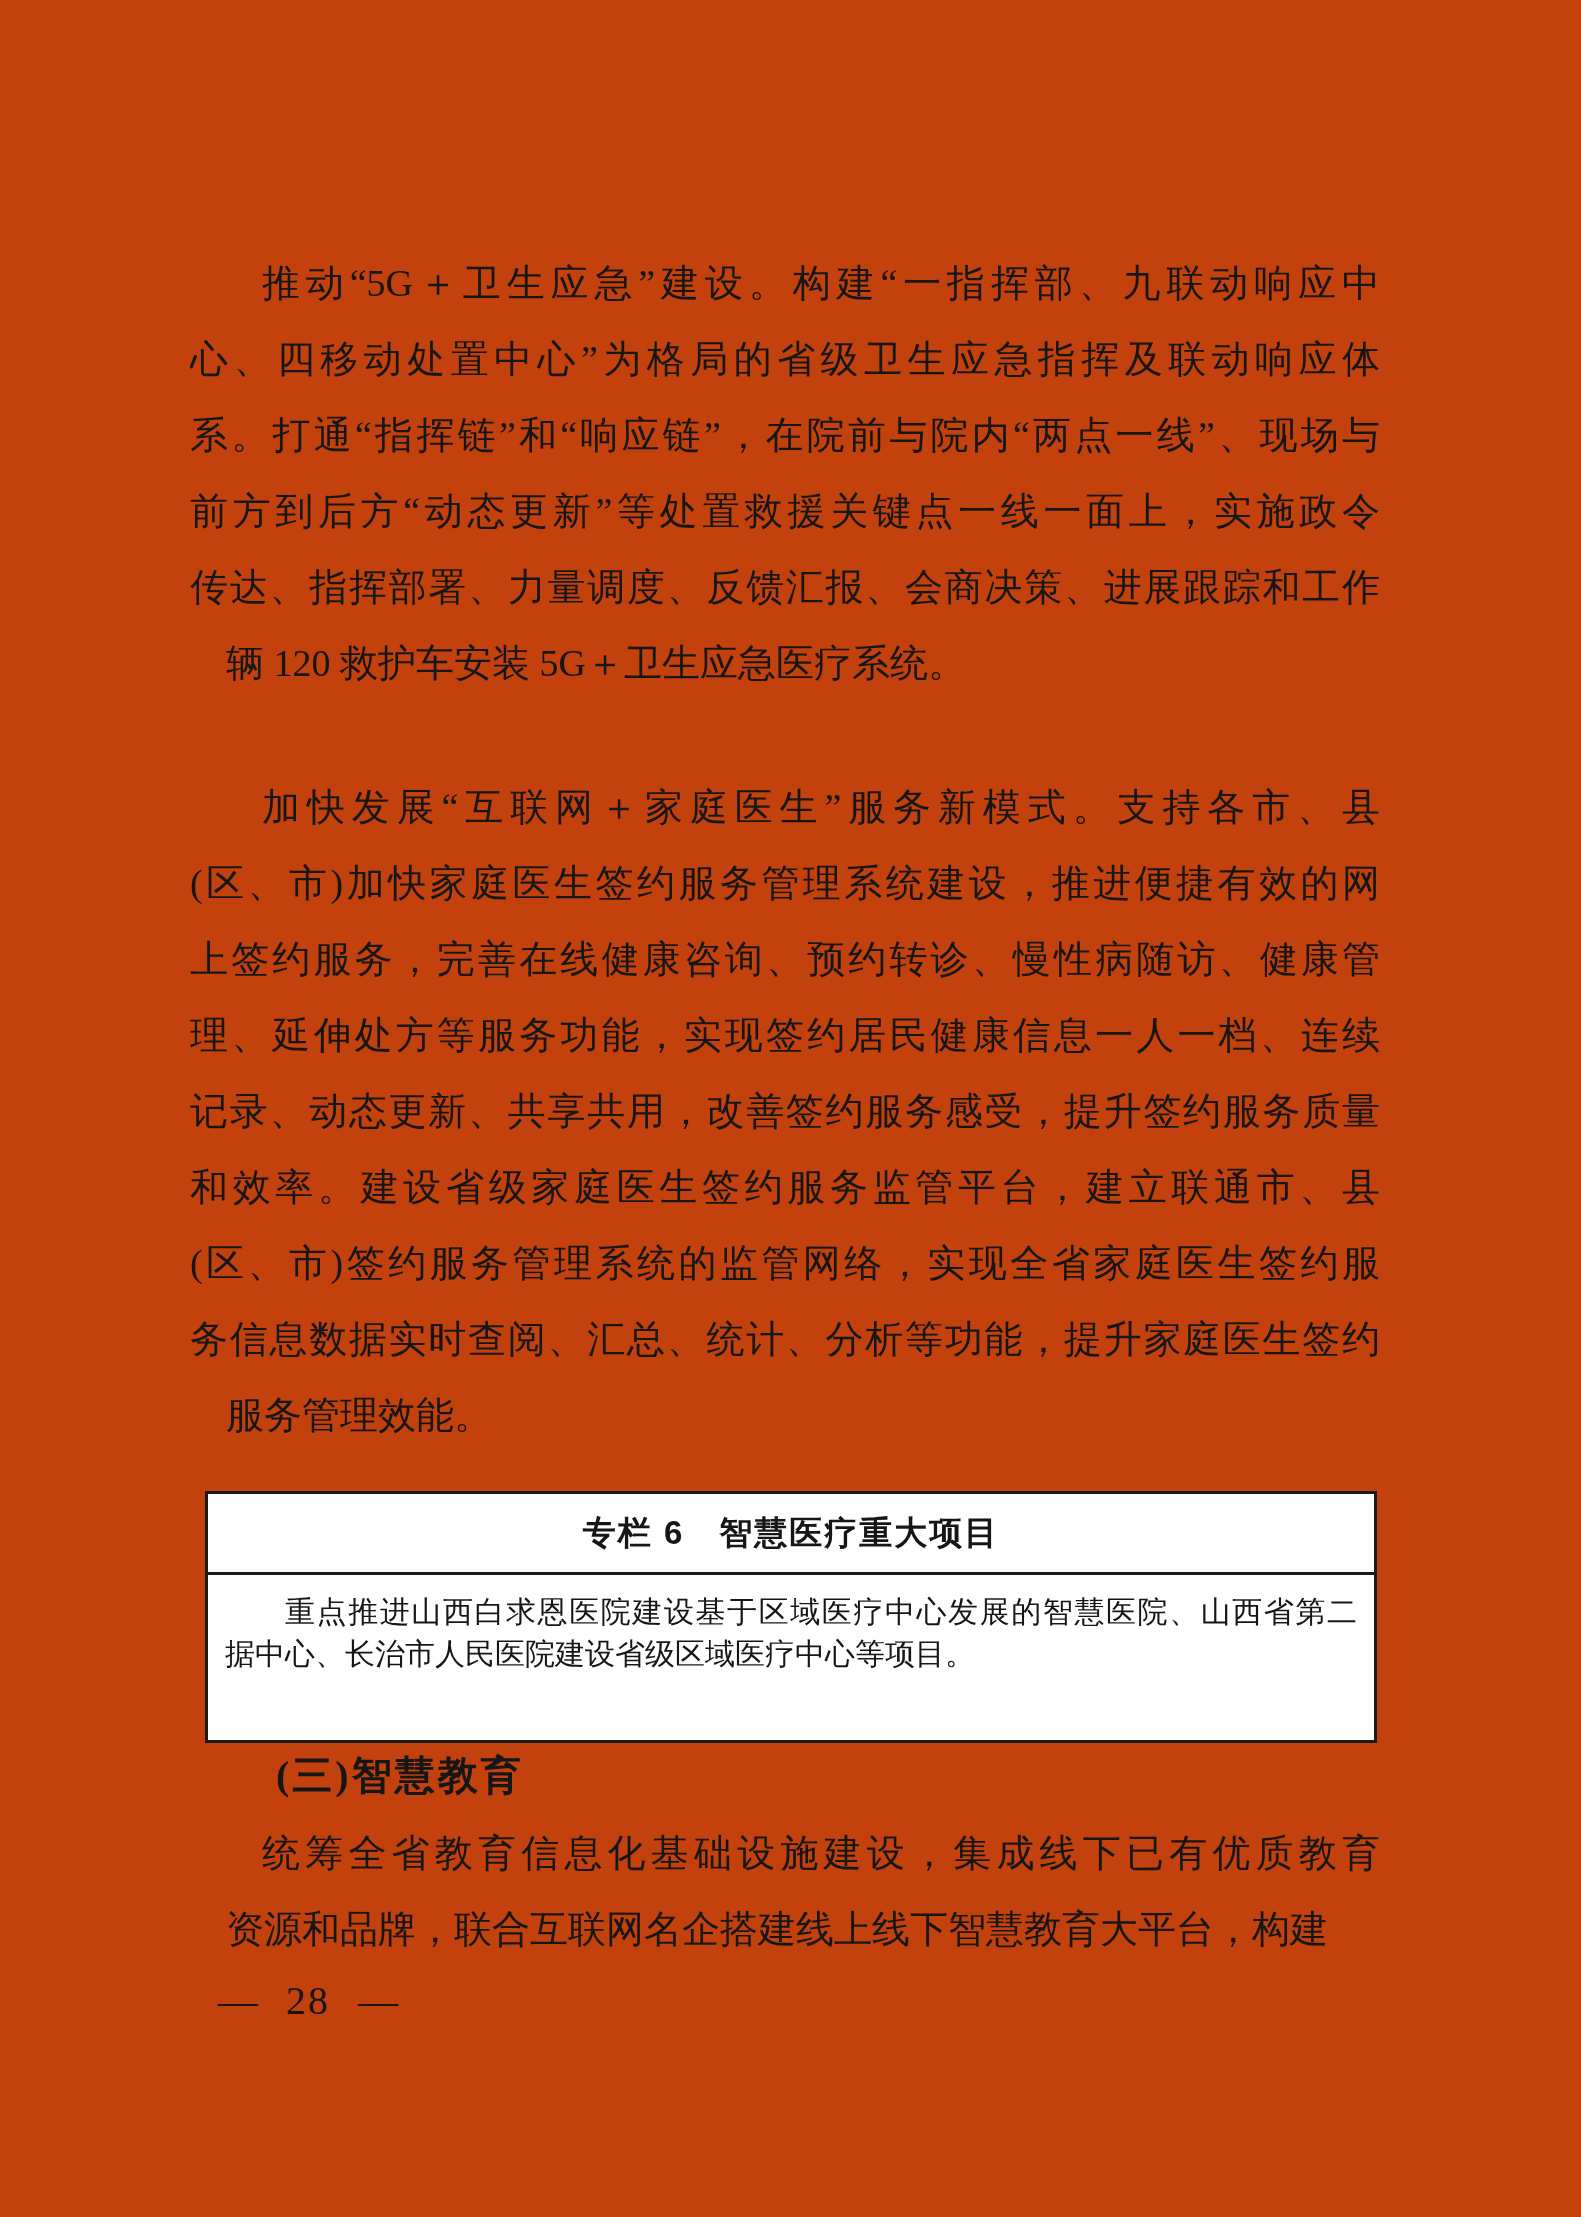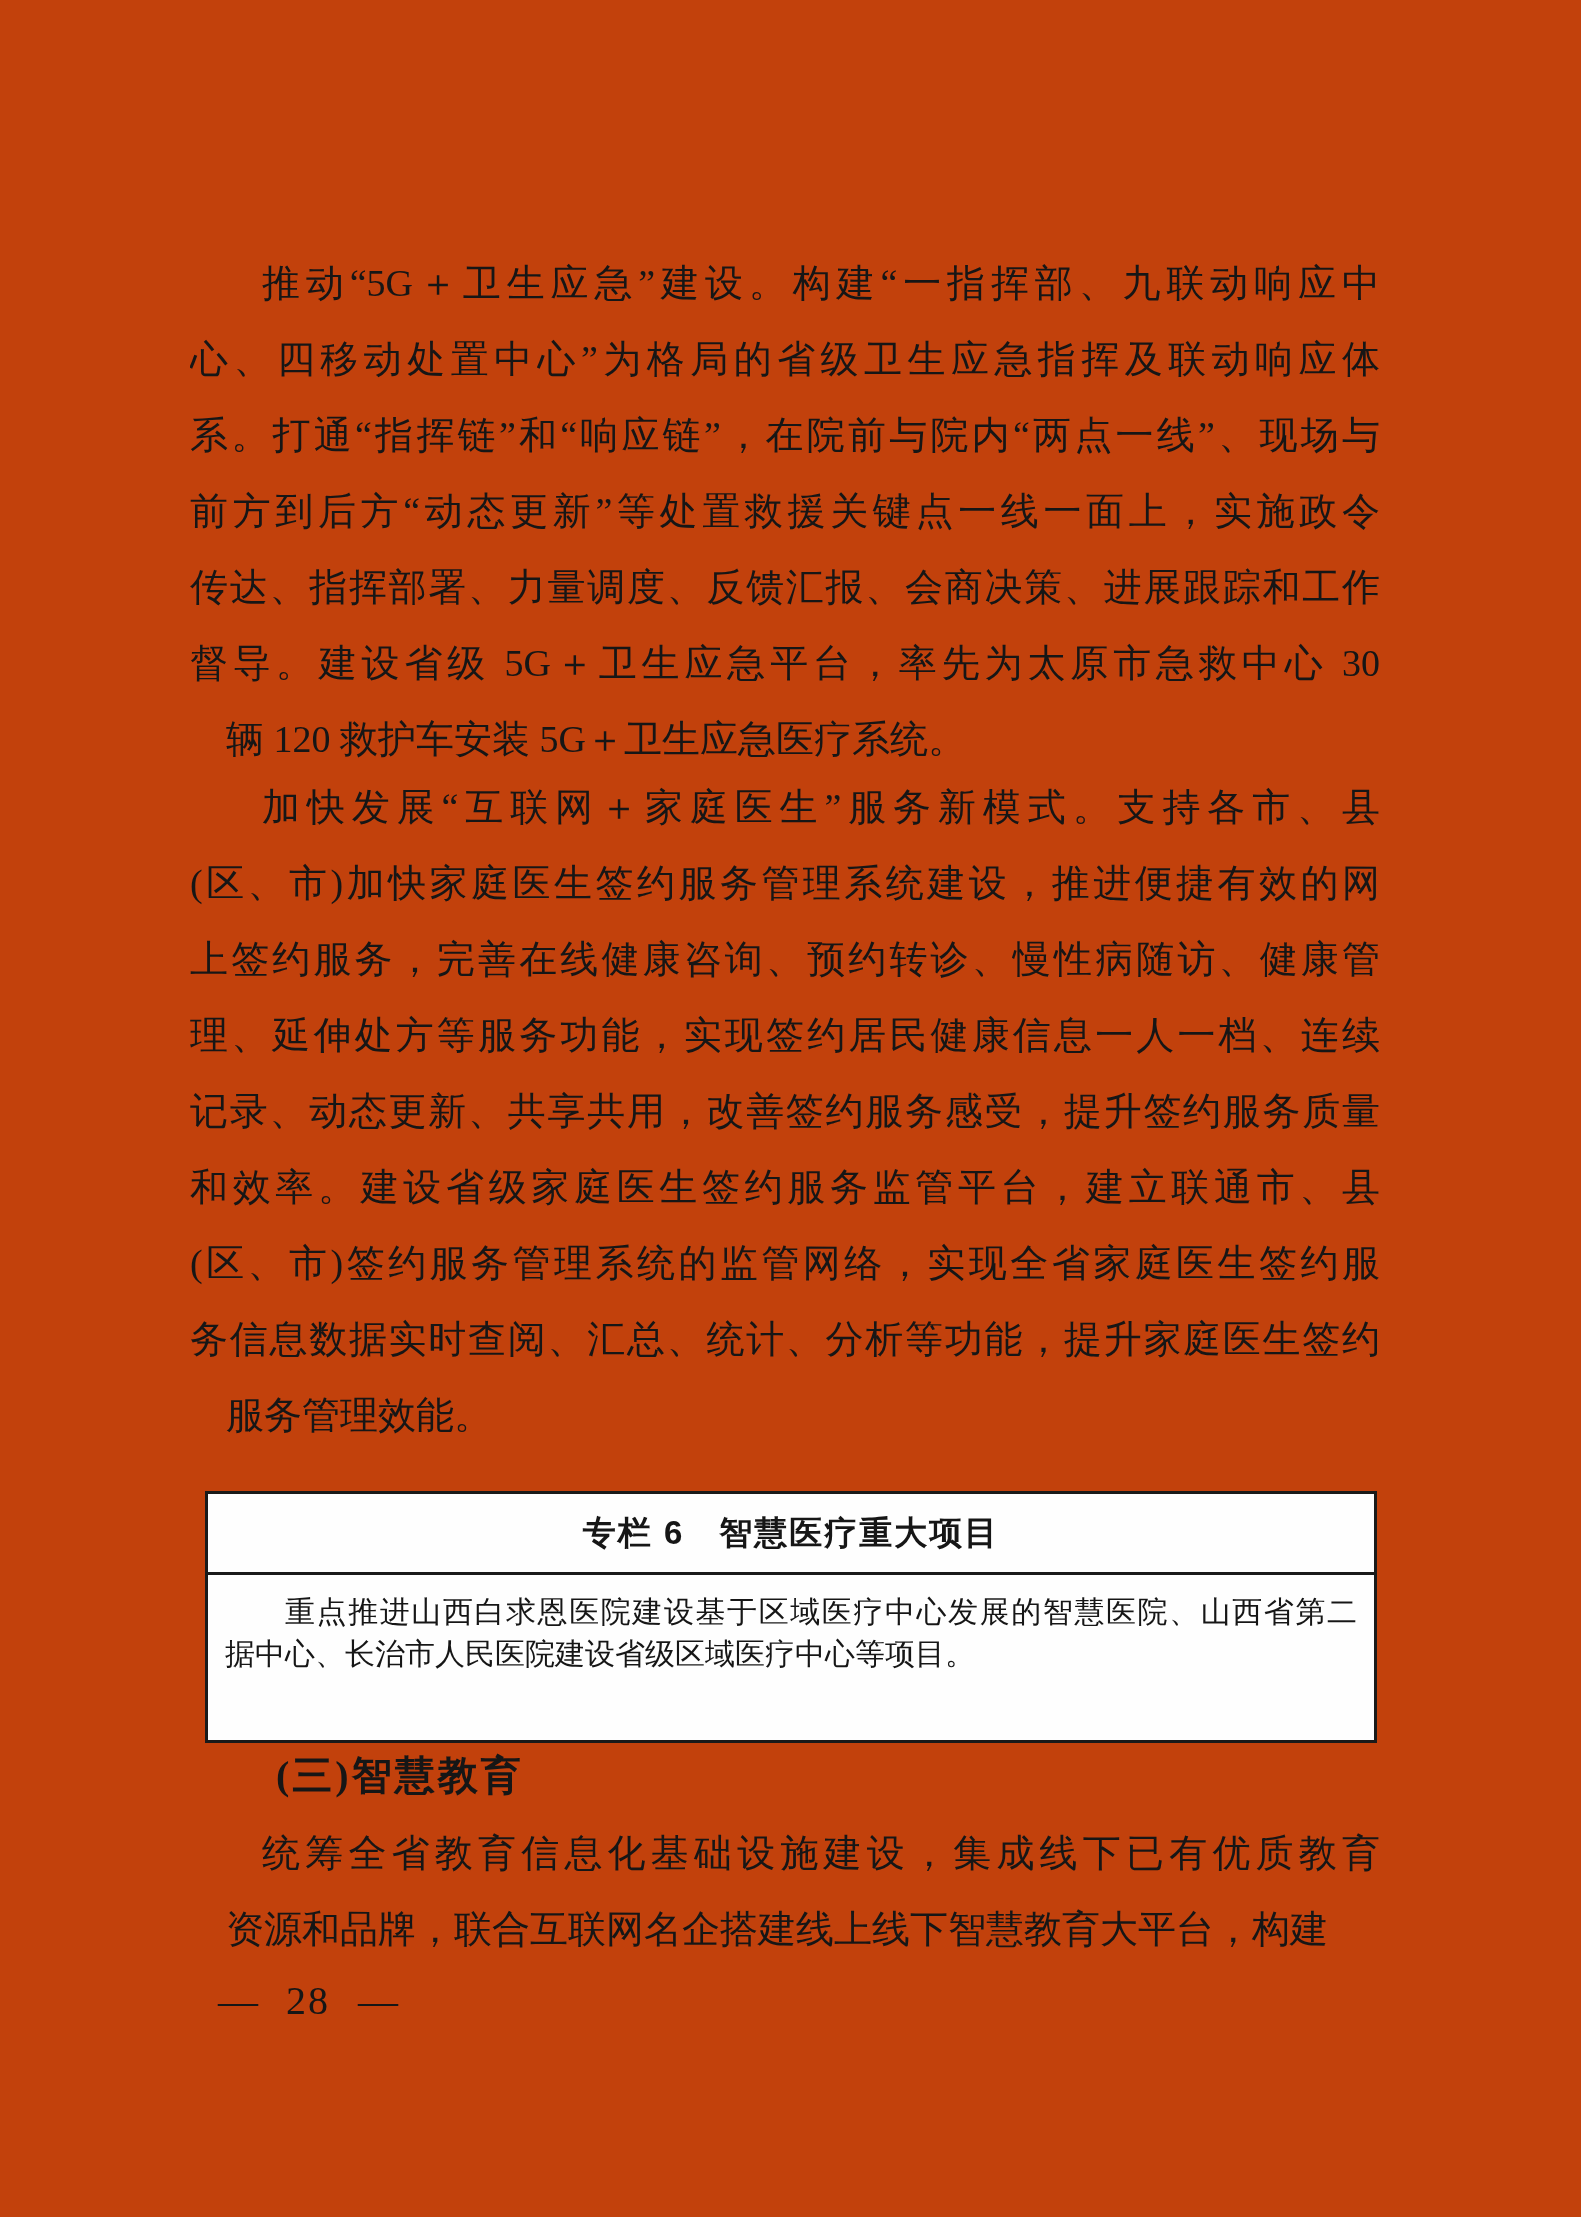--- a/index.html
+++ b/index.html
@@ -101,21 +101,20 @@
 <body>
 
 <div class="page">
 
   <div class="para p1">
     <div class="line indent">推动“5G＋卫生应急”建设。构建“一指挥部、九联动响应中</div>
     <div class="line">心、四移动处置中心”为格局的省级卫生应急指挥及联动响应体</div>
     <div class="line">系。打通“指挥链”和“响应链”，在院前与院内“两点一线”、现场与</div>
     <div class="line">前方到后方“动态更新”等处置救援关键点一线一面上，实施政令</div>
     <div class="line">传达、指挥部署、力量调度、反馈汇报、会商决策、进展跟踪和工作</div>
-    <div class="line">督导。建设省级 5G＋卫生应急平台，率先为太原市急救中心 30</div>
     <div class="line last">辆 120 救护车安装 5G＋卫生应急医疗系统。</div>
   </div>
 
   <div class="para p2">
     <div class="line indent">加快发展“互联网＋家庭医生”服务新模式。支持各市、县</div>
     <div class="line">(区、市)加快家庭医生签约服务管理系统建设，推进便捷有效的网</div>
     <div class="line">上签约服务，完善在线健康咨询、预约转诊、慢性病随访、健康管</div>
     <div class="line">理、延伸处方等服务功能，实现签约居民健康信息一人一档、连续</div>
     <div class="line">记录、动态更新、共享共用，改善签约服务感受，提升签约服务质量</div>
     <div class="line">和效率。建设省级家庭医生签约服务监管平台，建立联通市、县</div>

